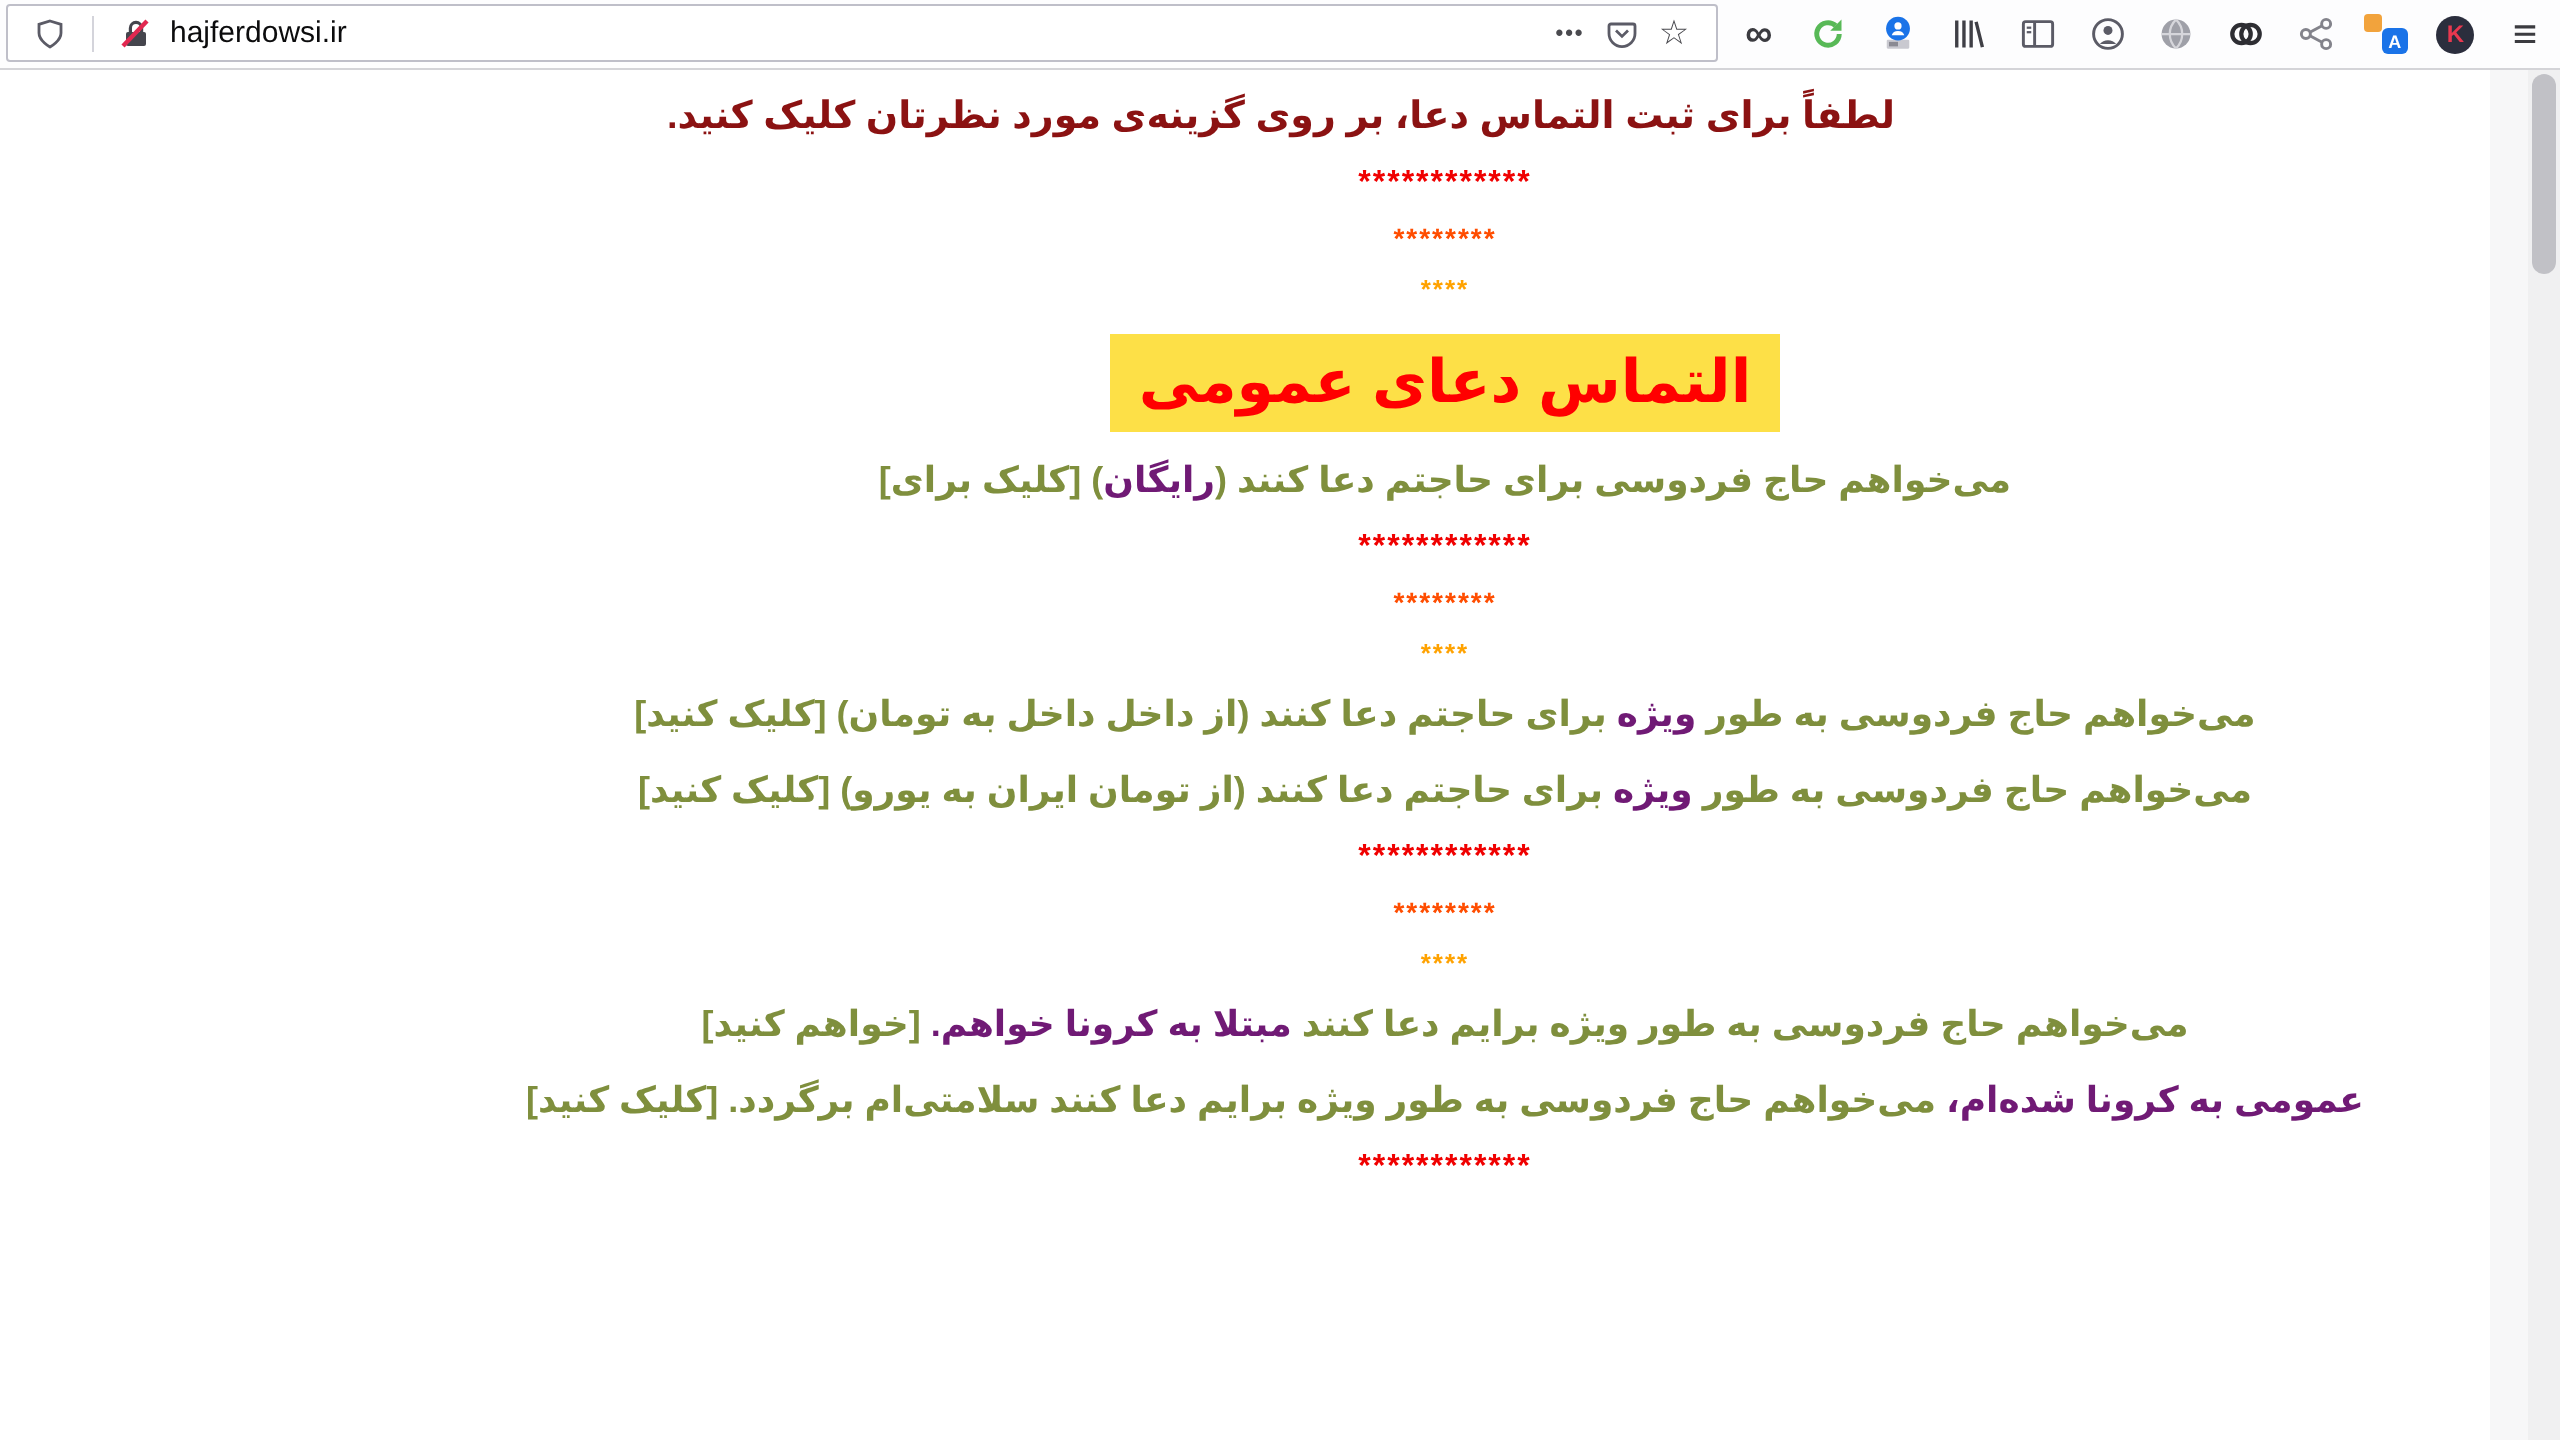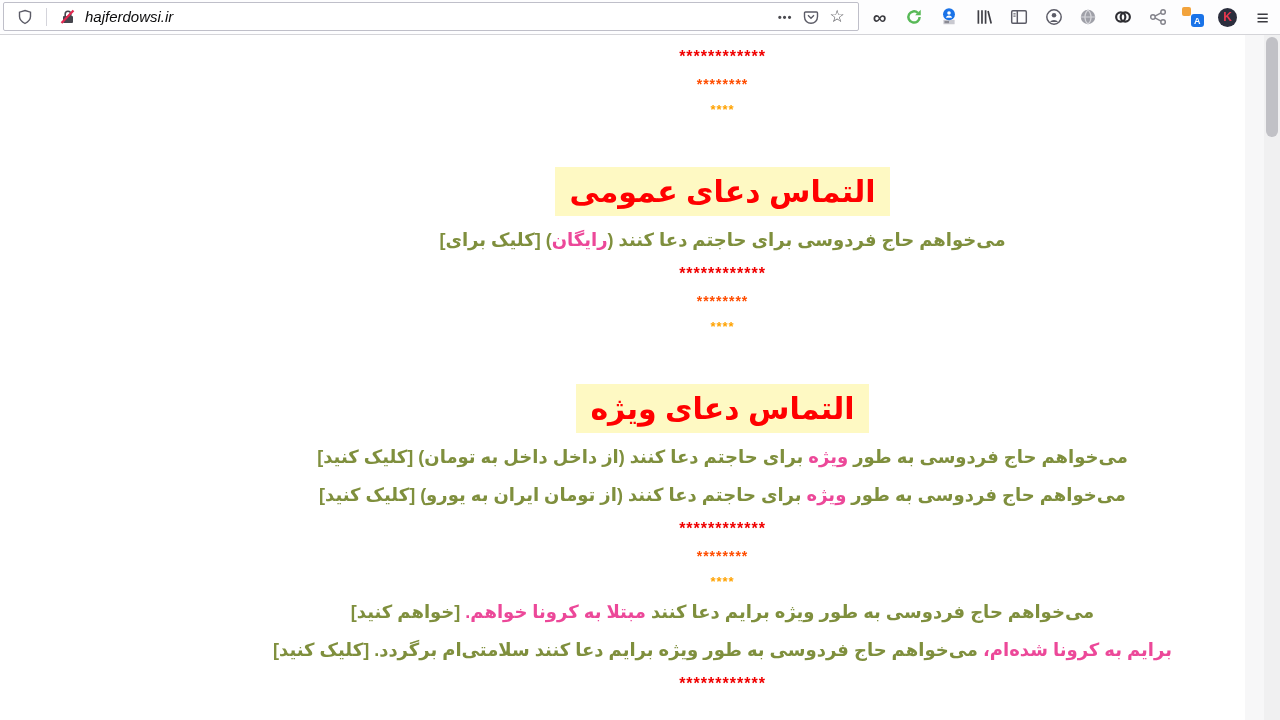--- a/index.html
+++ b/index.html
@@ -9,21 +9,21 @@
     position:relative;
   }
   
   .toolbar{
     position:absolute;top:0;left:0;width:1280px;height:35px;
     background:#fdfdfe;border-bottom:1px solid #d4d4d8;box-sizing:border-box;
   }
   .urlbar{
     position:absolute;top:2px;left:3px;width:856px;height:29px;
     background:#ffffff;border:1px solid #bfbfc9;border-radius:2px;
-    box-sizing:border-box;display:flex;align-items:center;padding:0 8px;font-style:italic;
+    box-sizing:border-box;display:flex;align-items:center;padding:0 8px;
   }
   .urlbar .divider{width:1px;height:18px;background:#d4d4db;margin:0 8px;}
   .url-text{font-size:15px;color:#0c0c0d;margin-left:4px;flex:0 0 auto;}
   .urlbar .spacer{flex:1;}
   .ub-icon{display:flex;align-items:center;justify-content:center;width:26px;height:26px;cursor:pointer;}
   .dots{font-size:11px;letter-spacing:1px;color:#4a4a4f;font-weight:bold;}
   .star{font-size:17px;color:#4a4a4f;line-height:1;}
   .ext-row{
     position:absolute;top:0;left:862px;width:418px;height:34px;
     display:flex;align-items:center;justify-content:space-around;
@@ -46,26 +46,26 @@
     direction:rtl;text-align:center;font-weight:bold;overflow:hidden;
   }
   .instr-wrap{width:1209px;padding-top:12px;}
   .instruction{font-size:19px;line-height:23px;color:#8b1212;}
   .main-col{width:1045px;}
   .sep-r1{font-size:16px;line-height:16px;color:#f00000;margin-top:14px;letter-spacing:1px;}
   .sep-r2{font-size:14px;line-height:14px;color:#ff4d00;margin-top:12px;letter-spacing:1px;}
   .sep-r3{font-size:13px;line-height:13px;color:#ffa200;margin-top:12px;letter-spacing:1px;}
   .heading-row{margin-top:16px;}
   .heading{
-    display:inline-block;background:#fef9c3;color:#ff0000;
-    font-size:30px;line-height:33px;padding:8px 14px;margin-top:35px;
+    display:inline-block;background:#fde047;color:#ff0000;
+    font-size:30px;line-height:33px;padding:8px 14px;
   }
   .line{font-size:18px;line-height:24px;color:#7f8f3d;margin-top:12px;cursor:pointer;}
   .line + .line{margin-top:14px;}
-  .accent{color:#ec4899;}
+  .accent{color:#701a75;}
 </style>
 </head>
 <body>
 
 <div class="toolbar">
   <div class="urlbar">
     <span class="ub-icon">
       <svg width="16" height="16" viewBox="0 0 16 16">
         <path d="M8 1.5 L13.5 3.2 V7.5 C13.5 11.5 8 14.5 8 14.5 C8 14.5 2.5 11.5 2.5 7.5 V3.2 Z" fill="none" stroke="#5b5b66" stroke-width="1.4"></path>
       </svg>
@@ -159,55 +159,55 @@
   </div>
 </div>
 
 <div class="right-gutter"></div>
 <div class="scrollbar">
   <div class="scroll-thumb"></div>
 </div>
 
 <div class="content">
 
+  <div class="instr-wrap">
+    <div class="instruction">لطفاً برای ثبت التماس دعا، بر روی گزینه‌ی مورد نظرتان کلیک کنید.</div>
+  </div>
 
   <div class="main-col">
 
     <div class="sep-r1">************</div>
     <div class="sep-r2">********</div>
     <div class="sep-r3">****</div>
 
     <div class="heading-row">
       <span class="heading">التماس دعای عمومی</span>
     </div>
     <div class="line">
       <span>می‌خواهم حاج فردوسی برای حاجتم دعا کنند (</span><span class="accent">رایگان</span><span>) [کلیک برای]</span>
     </div>
 
     <div class="sep-r1">************</div>
     <div class="sep-r2">********</div>
     <div class="sep-r3">****</div>
 
-    <div class="heading-row">
-      <span class="heading">التماس دعای ویژه</span>
-    </div>
     <div class="line">
       <span>می‌خواهم حاج فردوسی به طور </span><span class="accent">ویژه</span><span> برای حاجتم دعا کنند (از داخل داخل به تومان) [کلیک کنید]</span>
     </div>
     <div class="line">
       <span>می‌خواهم حاج فردوسی به طور </span><span class="accent">ویژه</span><span> برای حاجتم دعا کنند (از تومان ایران به یورو) [کلیک کنید]</span>
     </div>
 
     <div class="sep-r1">************</div>
     <div class="sep-r2">********</div>
     <div class="sep-r3">****</div>
 
     <div class="line">
       <span>می‌خواهم حاج فردوسی به طور ویژه برایم دعا کنند </span><span class="accent">مبتلا به کرونا خواهم.</span><span> [خواهم کنید]</span>
     </div>
     <div class="line">
-      <span class="accent">برایم به کرونا شده‌ام،</span><span> می‌خواهم حاج فردوسی به طور ویژه برایم دعا کنند سلامتی‌ام برگردد. [کلیک کنید]</span>
+      <span class="accent">عمومی به کرونا شده‌ام،</span><span> می‌خواهم حاج فردوسی به طور ویژه برایم دعا کنند سلامتی‌ام برگردد. [کلیک کنید]</span>
     </div>
 
     <div class="sep-r1">************</div>
 
   </div>
 </div>
 
 </body></html>

